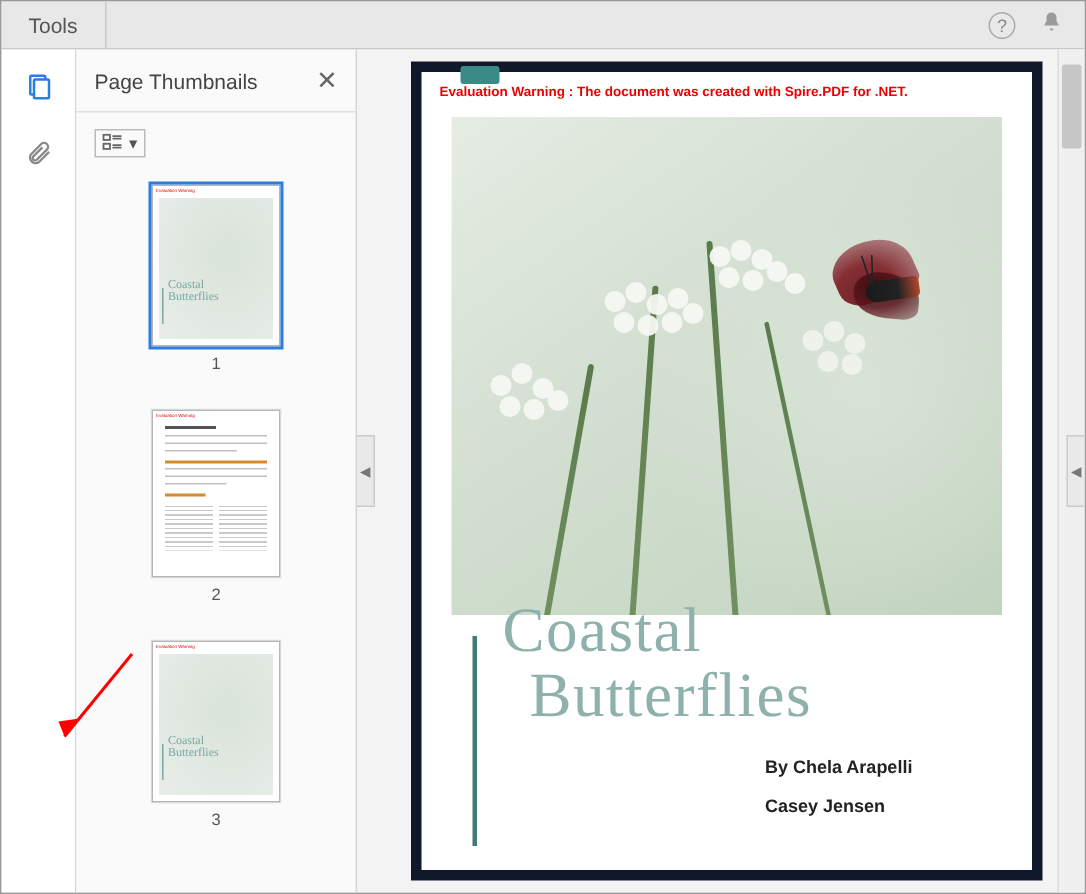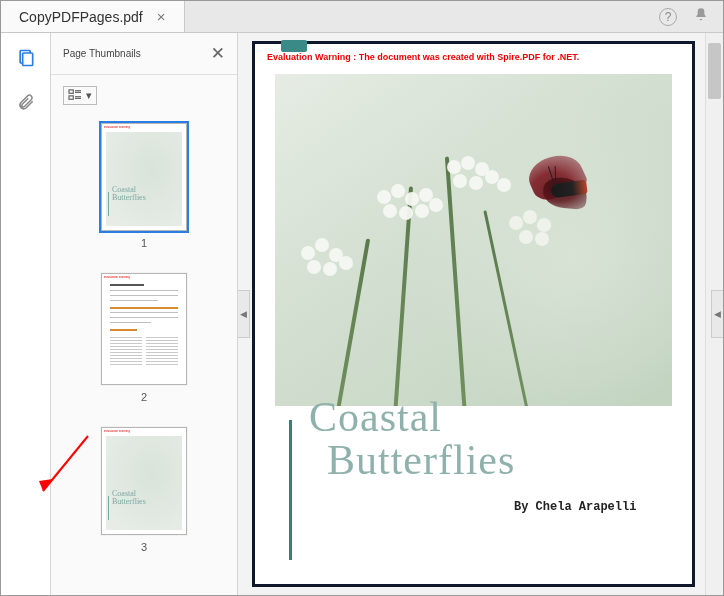--- a/index.html
+++ b/index.html
@@ -9,21 +9,21 @@
 .tab.active { background: #fafafa; color: #333; }
 .tab .close { margin-left: 14px; color: #777; font-size: 15px; }
 .tabbar .spacer { flex: 1; }
 .topright { display: flex; align-items: center; gap: 16px; padding-right: 14px; color: #888; }
 .main { display: flex; height: 562px; }
 .leftrail { width: 50px; background: #fff; border-right: 1px solid #d5d5d5; display: flex; flex-direction: column; align-items: center; padding-top: 14px; gap: 22px; }
 .leftrail .rail-icon { width: 22px; height: 22px; display: flex; align-items: center; justify-content: center; color: #888; cursor: pointer; }
 .leftrail .rail-icon.active { color: #2a7de1; }
 .panel { width: 187px; background: #fafafa; border-right: 1px solid #d5d5d5; display: flex; flex-direction: column; }
 .panel-header { height: 42px; display: flex; align-items: center; padding: 0 12px; border-bottom: 1px solid #e0e0e0; }
-.panel-header .title { flex: 1; color: #444; font-size: 10px; }
+.panel-header .title { flex: 1; color: #444; font-size: 14px; }
 .panel-header .close { color: #666; font-size: 17px; cursor: pointer; }
 .panel-toolbar { height: 40px; display: flex; align-items: center; padding: 0 12px; }
 .panel-toolbar .opts { border: 1px solid #bbb; padding: 2px 4px; display: flex; align-items: center; gap: 4px; color: #555; cursor: pointer; font-size: 11px; }
 .thumbs { flex: 1; overflow-y: auto; padding: 8px 0 16px 0; }
 .thumb-wrap { display: flex; flex-direction: column; align-items: center; margin-bottom: 24px; }
 .thumb { width: 86px; background: #fff; border: 1px solid #b5b5b5; position: relative; box-shadow: 0 0 0 1px rgba(0,0,0,0.03); }
 .thumb.selected { outline: 2px solid #2a7de1; }
 .thumb-label { margin-top: 6px; font-size: 11px; color: #555; }
 .thumb-warn { position: absolute; top: 2px; left: 2px; right: 2px; font-size: 3px; color: #d00; line-height: 1; overflow: hidden; white-space: nowrap; }
 .thumb1, .thumb3 { height: 108px; }
@@ -34,47 +34,46 @@
 .mini-text-page { position: absolute; inset: 10px 8px 10px 8px; }
 .mini-text-page .hline { height: 1px; background: #c0c0c0; margin-bottom: 4px; }
 .mini-text-page .block { height: 30px; display: flex; gap: 4px; margin-top: 6px; }
 .mini-text-page .col { flex: 1; background: repeating-linear-gradient(#c9c9c9 0 1px, transparent 1px 3px); }
 .mini-text-page .orange { height: 2px; background: #d78a2e; margin: 6px 0 3px 0; }
 .viewer { flex: 1; position: relative; background: #f3f3f3; display: flex; }
 .viewer-toggle { position: absolute; left: 0; top: 50%; transform: translateY(-50%); width: 12px; height: 48px; background: #e9e9e9; border: 1px solid #ccc; border-left: none; display: flex; align-items: center; justify-content: center; color: #777; font-size: 9px; cursor: pointer; z-index: 5; }
 .viewer-toggle.right { left: auto; right: 0; border: 1px solid #ccc; border-right: none; }
 .scrollbar-v { position: absolute; right: 0; top: 0; width: 18px; height: 100%; background: #f0f0f0; border-left: 1px solid #ddd; }
 .scrollbar-v .sthumb { position: absolute; left: 2px; right: 2px; top: 10px; height: 56px; background: #c6c6c6; border-radius: 2px; }
-.page { margin: 8px 28px 8px 14px; background: #fff; flex: 1; position: relative; border: 3px solid #0f172a; }
+.page { margin: 8px 28px 8px 36px; background: #fff; flex: 1; position: relative; border: 7px solid #0f172a; }
 .page .warn { position: absolute; top: 8px; left: 12px; font-size: 9px; color: #e00; font-weight: bold; }
 .page .tealtab { position: absolute; top: -4px; left: 26px; width: 26px; height: 12px; background: #3a8a87; border-radius: 2px; }
 .photo { position: absolute; top: 30px; left: 20px; right: 20px; height: 332px; background: linear-gradient(145deg, #e6ece4 0%, #d4e0d2 40%, #c2d3c0 100%); overflow: hidden; }
 .photo .haze { position: absolute; inset: 0; background: radial-gradient(circle at 75% 55%, rgba(220,230,218,0.7) 0%, rgba(220,230,218,0) 46%); }
 .stem { position: absolute; width: 4px; background: linear-gradient(#5a7a4d,#71915f); border-radius: 2px; transform-origin: bottom center; }
 .flower-cluster { position: absolute; width: 86px; height: 60px; }
 .petal { position: absolute; width: 14px; height: 14px; background: #f5f8f2; border-radius: 50%; opacity: 0.95; }
 .butterfly { position: absolute; top: 74px; left: 220px; width: 120px; height: 80px; }
 .bbody { position: absolute; left: 56px; top: 34px; width: 36px; height: 14px; background: linear-gradient(90deg,#1a1a1a 0%, #222 60%, #b4472b 100%); border-radius: 8px 4px 4px 8px; transform: rotate(-8deg); }
 .wing1 { position: absolute; left: 34px; top: 8px; width: 54px; height: 40px; background: radial-gradient(ellipse at 30% 80%, #631016 0%, #7c1a22 40%, rgba(180,120,130,0.6) 100%); border-radius: 60% 80% 20% 50%; transform: rotate(-24deg); opacity: 0.9; }
 .wing2 { position: absolute; left: 48px; top: 30px; width: 44px; height: 30px; background: radial-gradient(ellipse at 30% 30%, #3a0d10 0%, #5b141a 50%, rgba(120,80,90,0.5) 100%); border-radius: 50% 70% 30% 60%; transform: rotate(6deg); opacity: 0.88; }
 .antenna { position: absolute; width: 1px; height: 20px; background: #222; top: 18px; }
 .doc-title { position: absolute; left: 54px; top: 352px; font-family: Georgia, 'Times New Roman', serif; font-size: 42px; color: #8fb1ab; line-height: 1.02; letter-spacing: 1px; font-weight: 300; }
 .doc-bar { position: absolute; left: 34px; top: 376px; width: 3px; height: 140px; background: #3e7c77; }
 .meta { position: absolute; right: 28px; top: 454px; width: 150px; font-size: 12px; color: #222; line-height: 1.5; }
-.meta div { margin-bottom: 8px; font-weight: 600; font-family: Liberation Mono, monospace; }
+.meta div { margin-bottom: 8px; font-weight: 600; font-family: Liberation Sans, sans-serif; }
 .arrow-annot { position: absolute; left: 32px; top: 430px; width: 60px; height: 70px; pointer-events: none; z-index: 50; }
 </style>
 </head>
 <body>
 
 <div class="tabbar">
-  <div class="tab active">
-    <span>CopyPDFPages.pdf</span>
-    <span class="close">×</span>
-  </div>
+  <div class="tab">
+      <span>Tools</span>
+    </div>
   <div class="spacer"></div>
   <div class="topright">
     <span style="border:1px solid #aaa;border-radius:50%;width:18px;height:18px;display:flex;align-items:center;justify-content:center;font-size:12px;">?</span>
     <span>
       <svg width="16" height="16" viewBox="0 0 24 24" fill="#9a9a9a">
           <path d="M12 2a5 5 0 0 0-5 5v4l-2 3v1h14v-1l-2-3V7a5 5 0 0 0-5-5zm-2 16a2 2 0 0 0 4 0h-4z"></path>
         </svg>
     </span>
   </div>
 </div>
@@ -221,20 +220,21 @@
       </div>
 
       <div class="doc-bar"></div>
       <div class="doc-title">
         <span>Coastal</span><br>
         <span style="margin-left:18px;">Butterflies</span>
       </div>
 
       <div class="meta">
         <div>By Chela Arapelli</div>
+        <div>Casey Jensen</div>
       </div>
     </div>
   </div>
 </div>
 
 <svg class="arrow-annot" viewBox="0 0 60 70">
   <line x1="55" y1="5" x2="10" y2="60" stroke="#ff0000" stroke-width="2"></line>
   <polygon points="10,60 20,48 6,50" fill="#ff0000"></polygon>
 </svg>
 

